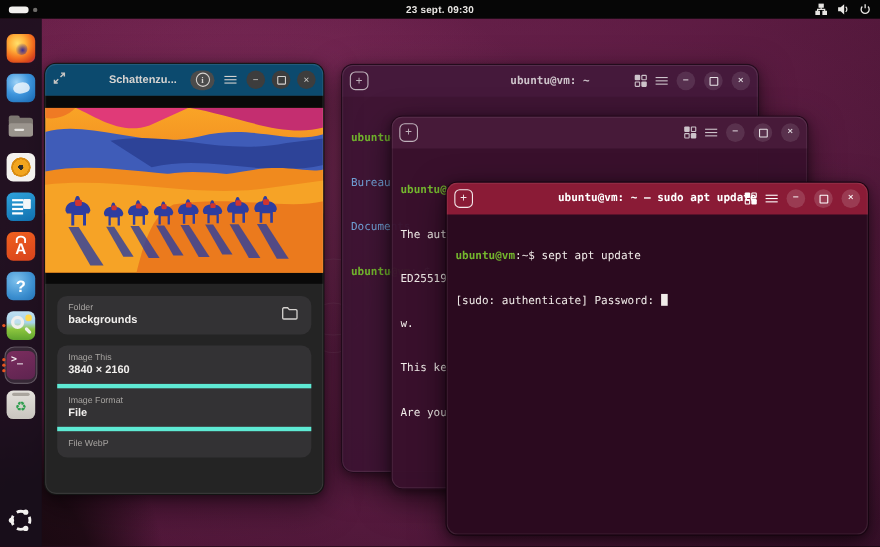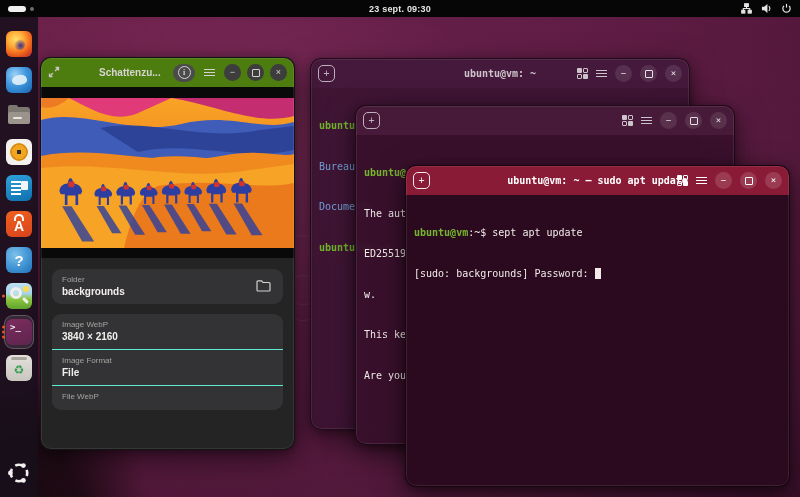--- a/index.html
+++ b/index.html
@@ -81,31 +81,31 @@
   .sqbtn { width:17px; height:17px; border-radius:5px; display:flex; align-items:center; justify-content:center; font-size:11px; flex:0 0 auto; }
   .hamb { width:11px; height:7px; border-top:1.5px solid currentColor; border-bottom:1.5px solid currentColor; position:relative; }
   .hamb:after { content:""; position:absolute; left:0; right:0; top:2.2px; border-top:1.5px solid currentColor; }
   .gridic { width:11px; height:11px; display:grid; grid-template-columns:1fr 1fr; gap:1.5px; }
   .gridic i { background:currentColor; border-radius:1px; display:block; }
   .gridic i.outline { background:transparent; border:1px solid currentColor; }
   .maxsq { width:8px; height:8px; border:1.2px solid currentColor; border-radius:1px; }
 
   
   .viewer { left:40px; top:57px; width:255px; height:393px; background:#242424; z-index:20; }
-  .viewer .tbar { background:#4d7c0f; color:#d7d4d1; }
+  .viewer .tbar { background:#0c4a6e; color:#d7d4d1; }
   .viewer .tbar .title { left:58px; transform:none; color:#d7d4d1; }
   .viewer .cbtn { background:#3d3d3d; color:#d5d2cf; }
   .viewer .info-pill { background:#4b4b4b; border-radius:9px; width:22px; height:18px; display:flex; align-items:center; justify-content:center; }
   .viewer .info-i { width:13px; height:13px; border:1.2px solid #d5d2cf; border-radius:50%; color:#d5d2cf; font-size:8px; font-weight:bold; display:flex; align-items:center; justify-content:center; font-family:"Liberation Serif", serif; }
   .stage { height:171px; background:#090909; display:flex; align-items:center; justify-content:center; }
   .stage svg { width:100%; height:150px; display:block; }
   .props { padding:11px 11px 0 11px; }
   .card { background:#333234; border-radius:9px; }
   .prow { padding:6px 10px 7px 10px; position:relative; }
-  .prow + .prow { border-top:1px solid #5eead4; }
+  .prow + .prow { border-top:4px solid #5eead4; }
   .plabel { font-size:8px; color:#a7a4a1; margin-bottom:2px; }
   .pvalue { font-size:10px; color:#f1efed; font-weight:bold; }
   .folder-card { margin-bottom:10px; display:flex; align-items:center; }
   .folder-card .prow { flex:1; }
   .folder-ic { margin-right:12px; color:#d5d2cf; }
 
   
   .term { font-family:"DejaVu Sans Mono", monospace; }
   .term .content { padding:4px 8px; font-size:10px; line-height:13.5px; white-space:pre; }
   .tline { height:13.5px; overflow:hidden; }
@@ -313,21 +313,21 @@
       <span class="folder-ic">
         <svg width="15" height="13" viewBox="0 0 15 13">
             <g fill="none" stroke="#d5d2cf" stroke-width="1.2">
               <path d="M1 3.5V11a1 1 0 0 0 1 1h11a1 1 0 0 0 1-1V4.5a1 1 0 0 0-1-1H7L5.5 1.8H2a1 1 0 0 0-1 1Z"></path>
             </g>
           </svg>
       </span>
     </div>
     <div class="card">
       <div class="prow">
-        <div class="plabel">Image WebP</div>
+        <div class="plabel">Image This</div>
         <div class="pvalue">3840 × 2160</div>
       </div>
       <div class="prow">
         <div class="plabel">Image Format</div>
         <div class="pvalue">File</div>
       </div>
       <div class="prow">
         <div class="plabel">File WebP</div>
       </div>
     </div>
@@ -403,15 +403,15 @@
       <span class="hamb"></span>
       <span class="cbtn">−</span>
       <span class="cbtn">
           <span class="maxsq"></span>
         </span>
       <span class="cbtn">×</span>
     </span>
   </div>
   <div class="content">
     <div class="tline"><span class="green">ubuntu@vm</span><span class="fg">:~$ </span><span class="fg">sept apt update</span></div>
-    <div class="tline"><span class="fg">[sudo: backgrounds] Password: </span><span class="cursor"></span></div>
+    <div class="tline"><span class="fg">[sudo: authenticate] Password: </span><span class="cursor"></span></div>
   </div>
 </div>
 
 </body></html>

